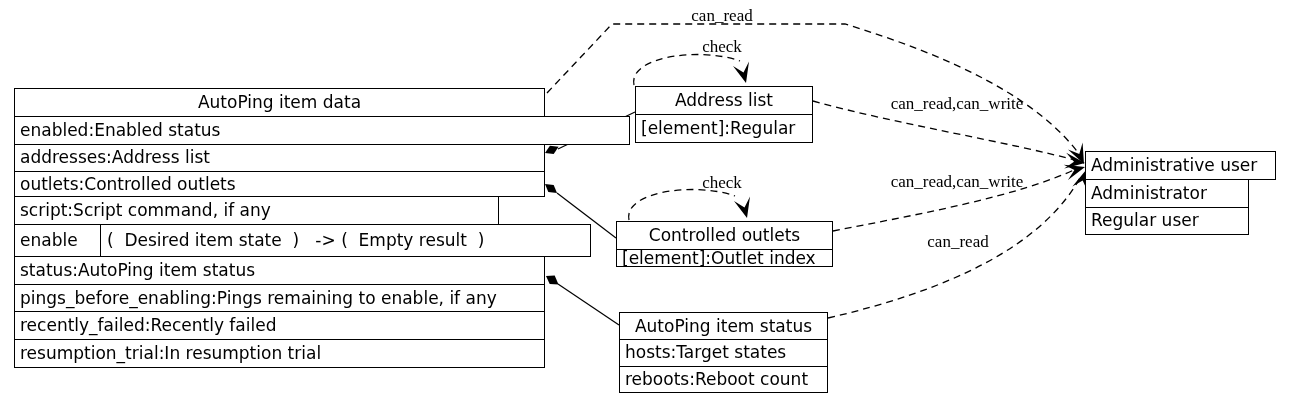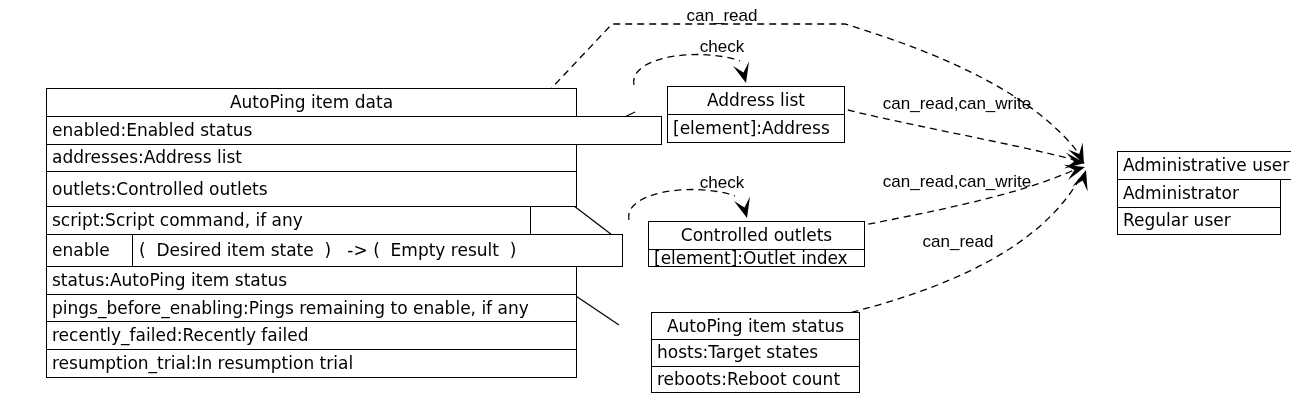--- a/index.html
+++ b/index.html
@@ -2,40 +2,40 @@
 <html><head>
 <meta charset="utf-8">
 <style>
   html,body { margin:0; padding:0; background:#ffffff; }
   .canvas {
     position:relative; width:1291px; height:407px; background:#ffffff;
     font-family:"DejaVu Sans", sans-serif; color:#000;
     overflow:hidden;
   }
   svg.edges { position:absolute; left:0; top:0; width:1291px; height:407px; }
-  .node { position:absolute;margin-left:32px; }
+  .node { position:absolute; }
   .row {
     position:relative; box-sizing:border-box;
     border:1px solid #000; background:#fff;
     display:flex; align-items:center;
     padding:0 5px; font-size:17px; line-height:1;
     white-space:nowrap; margin-top:-1px;
   }
   .row:first-child { margin-top:0; }
   .row.hdr { justify-content:center; }
   .row.method { padding:0; }
   .method-name {
     box-sizing:border-box; width:86px; align-self:stretch;
     display:flex; align-items:center; padding:0 5px;
     border-right:1px solid #000;
   }
   .method-sig { padding:0 6px; white-space:pre; }
   .edge-label {
     position:absolute; transform:translate(-50%,-50%);
-    font-family:Liberation Sans, sans-serif; font-size:17px;
+    font-family:Liberation Serif, serif; font-size:17px;
     white-space:nowrap; line-height:1;
   }
 </style>
 </head>
 <body>
 
 <div class="canvas">
 
   <svg class="edges" viewBox="0 0 1291 407" xmlns="http://www.w3.org/2000/svg">
 
@@ -60,35 +60,35 @@
     <polygon points="1084,164 1068,149.4 1079.3,154 1082.6,142.6" fill="#000"></polygon>
     <polygon points="1085,163 1064.2,168.5 1074,161.7 1066.2,152.7" fill="#000"></polygon>
     <polygon points="1085,167 1068,180 1074.4,170 1063.7,164.7" fill="#000"></polygon>
     <polygon points="1086,170 1087.6,191.4 1082.7,180.5 1072.4,186.6" fill="#000"></polygon>
   </svg>
 
   <div class="node" style="left:14px; top:88px; width:531px;">
     <div class="row hdr" style="width:531px; height:29px;">AutoPing item data</div>
     <div class="row" style="width:616px; height:28.6px;">enabled:Enabled status</div>
     <div class="row" style="width:531px; height:28.6px;">addresses:Address list</div>
-    <div class="row" style="width:531px; height:36px;">outlets:Controlled outlets</div>
+    <div class="row" style="width:531px; height:26px;">outlets:Controlled outlets</div>
     <div class="row" style="width:485px; height:28.6px;">script:Script command, if any</div>
     <div class="row method" style="width:577px; height:33.5px;">
       <span class="method-name">enable</span>
       <span class="method-sig">(  Desired item state  )   -&gt; (  Empty result  )</span>
     </div>
     <div class="row" style="width:531px; height:28.6px;">status:AutoPing item status</div>
     <div class="row" style="width:531px; height:28.6px;">pings_before_enabling:Pings remaining to enable, if any</div>
     <div class="row" style="width:531px; height:28.6px;">recently_failed:Recently failed</div>
     <div class="row" style="width:531px; height:28.6px;">resumption_trial:In resumption trial</div>
   </div>
 
   <div class="node" style="left:635px; top:86px; width:178px;border-radius:9px;">
     <div class="row hdr" style="width:178px; height:29px;">Address list</div>
-    <div class="row" style="width:178px; height:28.6px;">[element]:Address</div>
+    <div class="row" style="width:178px; height:28.6px;">[element]:Regular</div>
   </div>
 
   <div class="node" style="left:616px; top:221px; width:217px;">
     <div class="row hdr" style="width:217px; height:29px;">Controlled outlets</div>
     <div class="row" style="width:217px; height:18px;">[element]:Outlet index</div>
   </div>
 
   <div class="node" style="left:619px; top:312px; width:234px;">
     <div class="row hdr" style="width:209px; height:28px;">AutoPing item status</div>
     <div class="row" style="width:209px; height:27.5px;">hosts:Target states</div>

